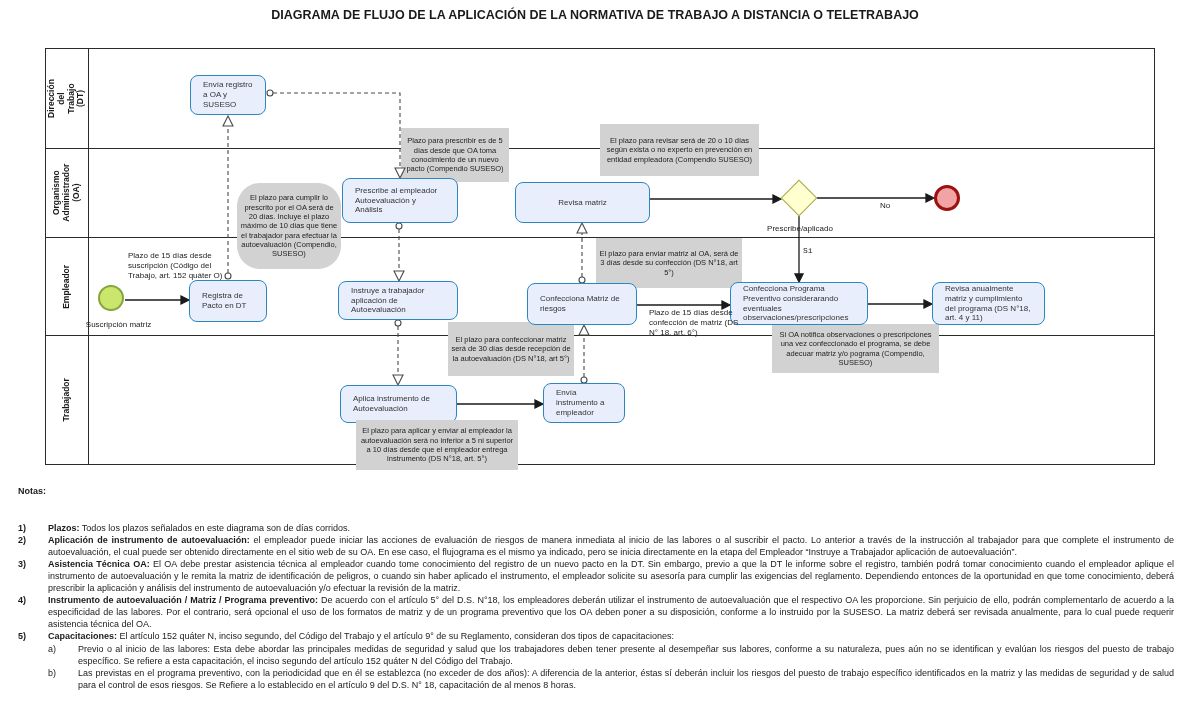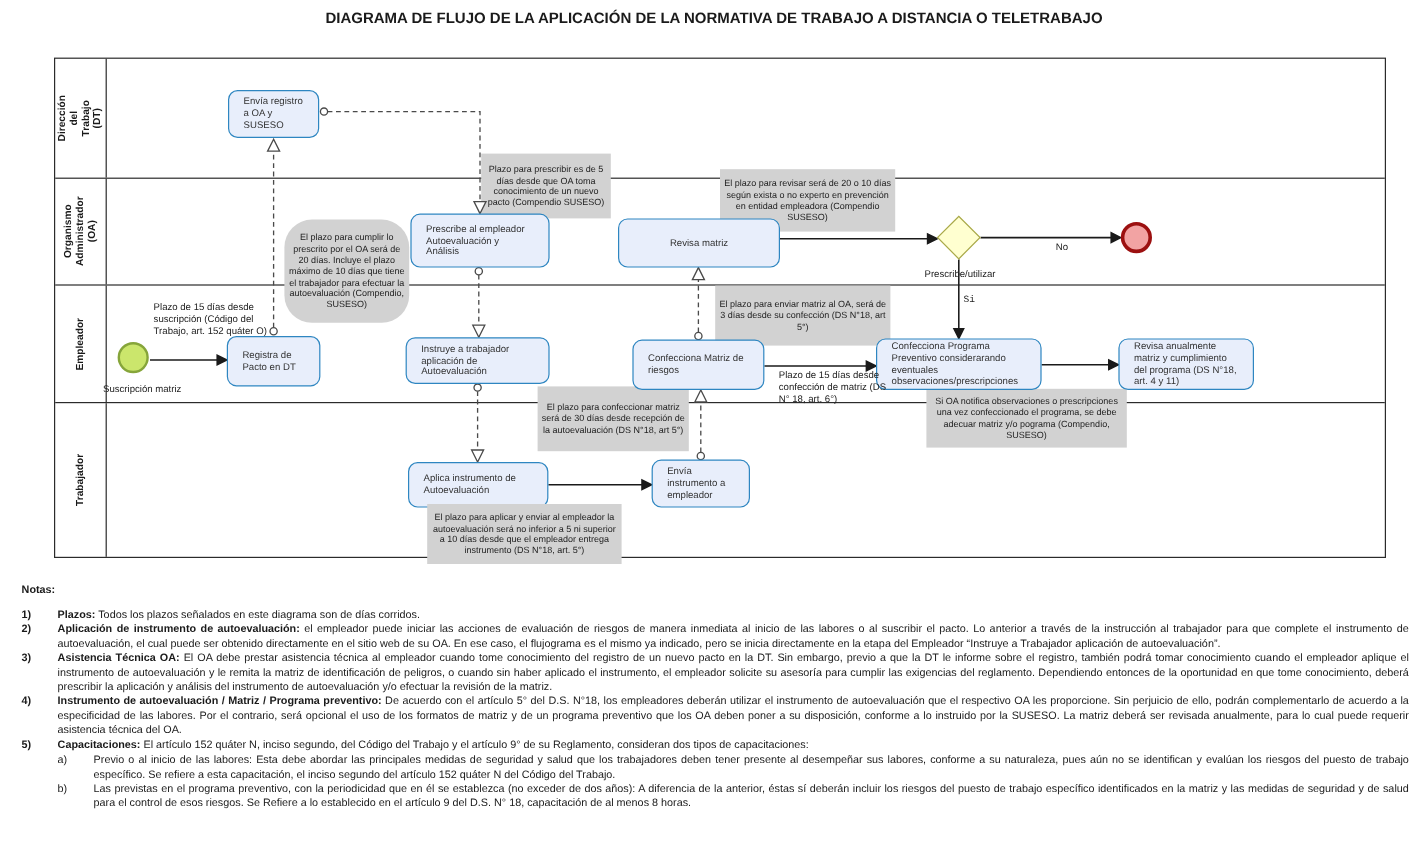--- a/index.html
+++ b/index.html
@@ -19,21 +19,21 @@
   .gnote{position:absolute;box-sizing:border-box;background:#d2d2d2;display:flex;align-items:center;justify-content:center;text-align:center;font-size:7.5px;line-height:1.25;color:#222;padding:3px;z-index:1;}
   .gnote.over{z-index:3;}
   .freetext{position:absolute;font-size:8px;line-height:1.25;color:#222;z-index:2;}
   .center{text-align:center;}
   .gateway{position:absolute;left:741px;top:137px;width:26px;height:26px;background:#ffffd0;border:1.5px solid #a8a84a;transform:rotate(45deg);box-sizing:border-box;z-index:2;}
   .event-start{position:absolute;left:53px;top:237px;width:26px;height:26px;border-radius:50%;background:#cbe66c;border:2px solid #86a53a;box-sizing:border-box;z-index:2;}
   .event-end{position:absolute;left:889px;top:137px;width:26px;height:26px;border-radius:50%;background:#f2a3a3;border:3px solid #9c1010;box-sizing:border-box;z-index:2;}
   .edges{position:absolute;left:0;top:0;width:1110px;height:417px;z-index:2;}
   
   .notes{position:absolute;left:18px;top:485px;width:1156px;font-size:9px;line-height:1.34;}
-  .notes-heading{font-weight:bold;margin-bottom:9px;}
+  .notes-heading{font-weight:bold;margin-bottom:25px;}
   .note-item{display:flex;}
   .note-item .num{width:30px;flex:none;font-weight:bold;}
   .note-body{flex:1;text-align:justify;}
   .note-body b{font-weight:bold;}
   .sub-item{display:flex;margin-left:30px;}
   .sub-item .num{width:30px;flex:none;font-weight:normal;}
 </style>
 </head>
 <body>
 
@@ -65,21 +65,21 @@
           <span style="width:124px;">Trabajador</span>
         </div>
       <div class="lane-body"></div>
     </div>
   </div>
 
   <div class="node-layer">
 
     <div class="gnote" style="left:192px;top:135px;width:104px;height:86px;border-radius:23px;">El plazo para cumplir lo prescrito por el OA será de 20 días. Incluye el plazo máximo de 10 días que tiene el trabajador para efectuar la autoevaluación (Compendio, SUSESO)</div>
     <div class="gnote" style="left:356px;top:80px;width:108px;height:54px;">Plazo para prescribir es de 5 días desde que OA toma conocimiento de un nuevo pacto (Compendio SUSESO)</div>
-    <div class="gnote" style="left:555px;top:93px;width:146px;height:52px;">El plazo para revisar será de 20 o 10 días según exista o no experto en prevención en entidad empleadora (Compendio SUSESO)</div>
+    <div class="gnote" style="left:555px;top:76px;width:159px;height:52px;">El plazo para revisar será de 20 o 10 días según exista o no experto en prevención en entidad empleadora (Compendio SUSESO)</div>
     <div class="gnote" style="left:551px;top:190px;width:146px;height:50px;">El plazo para enviar matriz al OA, será de 3 días desde su confección (DS N°18, art 5°)</div>
     <div class="gnote" style="left:403px;top:274px;width:126px;height:54px;">El plazo para confeccionar matriz será de 30 días desde recepción de la autoevaluación (DS N°18, art 5°)</div>
     <div class="gnote" style="left:727px;top:276px;width:167px;height:49px;">Si OA notifica observaciones o prescripciones una vez confeccionado el programa, se debe adecuar matriz y/o pograma  (Compendio, SUSESO)</div>
     <div class="gnote over" style="left:311px;top:372px;width:162px;height:50px;">El plazo para aplicar y enviar al empleador la autoevaluación será no inferior a 5 ni superior a 10 días desde que el empleador entrega instrumento (DS N°18, art. 5°)</div>
 
     <svg class="edges">
 
       <g stroke="#1a1a1a" stroke-width="1.3" fill="#1a1a1a">
         <line x1="80" y1="252" x2="136" y2="252"></line>
           <polygon points="144,252 136,248 136,256"></polygon>
@@ -136,21 +136,21 @@
     <div class="task" style="left:295px;top:337px;width:117px;height:38px;">Aplica instrumento de Autoevaluación</div>
     <div class="task" style="left:498px;top:335px;width:82px;height:40px;">Envía instrumento a empleador</div>
 
     <div class="event-start"></div>
     <div class="event-end"></div>
     <div class="gateway"></div>
 
     <div class="freetext center" style="left:36px;top:272px;width:75px;">Suscripción matriz</div>
     <div class="freetext" style="left:83px;top:203px;width:102px;">Plazo de 15 días desde suscripción (Código del Trabajo, art. 152 quáter O)</div>
     <div class="freetext" style="left:604px;top:260px;width:92px;">Plazo de 15 días desde confección de matriz (DS N° 18, art. 6°)</div>
-    <div class="freetext center" style="left:705px;top:176px;width:100px;">Prescribe/utilizar</div>
+    <div class="freetext center" style="left:705px;top:176px;width:100px;">Prescribe/aplicado</div>
     <div class="freetext center" style="left:825px;top:153px;width:30px;">No</div>
     <div class="freetext" style="left:758px;top:198px;font-family:Liberation Mono, monospace;">Si</div>
   </div>
 
   <div class="notes">
     <div class="notes-heading">Notas:</div>
 
     <div class="note-item">
       <span class="num">1)</span>
       <div class="note-body"><b>Plazos:</b><span> Todos los plazos señalados en este diagrama son de días corridos.</span></div>

